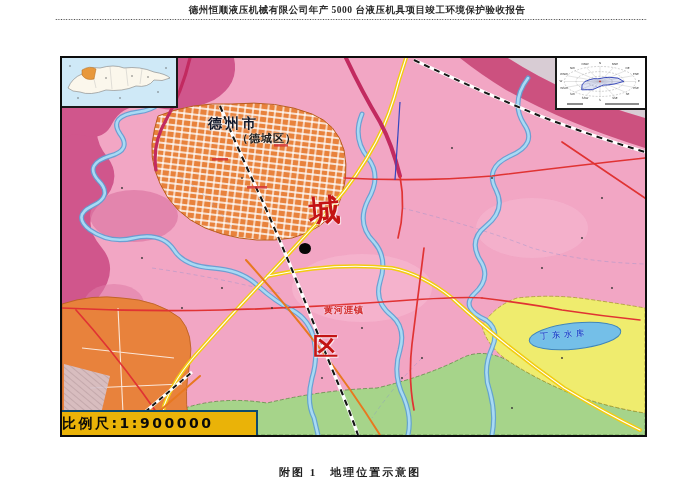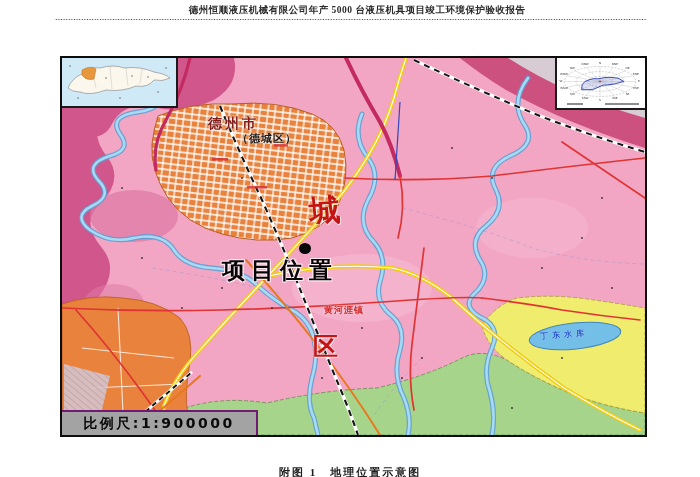--- a/index.html
+++ b/index.html
@@ -26,21 +26,21 @@
     position:absolute;left:0;top:0;width:114px;height:48px;
     background:#cfe9f7;border-right:2px solid #1a1a1a;border-bottom:2px solid #1a1a1a;
     z-index:6;
   }
   .windrose{
     position:absolute;right:0;top:0;width:88px;height:50px;background:#ffffff;
     border-left:2px solid #1a1a1a;border-bottom:2px solid #1a1a1a;z-index:6;
   }
   .lbl{position:absolute;z-index:5;white-space:nowrap;}
   .city-label{
-    left:146px;top:57px;font-size:14px;font-weight:bold;color:#7f1d1d;letter-spacing:3px;
+    left:146px;top:57px;font-size:14px;font-weight:bold;color:#0f172a;letter-spacing:3px;
     text-shadow:0 0 2px rgba(255,255,255,.95),0 0 3px rgba(255,255,255,.8);
   }
   .city-sublabel{
     left:143px;top:73px;font-size:11px;font-weight:bold;color:#1b1b1b;letter-spacing:1px;
     text-shadow:0 0 2px rgba(255,255,255,.95);
     margin-left:32px;
   }
   .bigchar{font-weight:bold;color:#c41414;font-family:"Liberation Serif","DejaVu Serif",serif;
     text-shadow:0 0 2px rgba(255,255,255,.85),1px 1px 0 rgba(255,255,255,.6);}
   .char-cheng{left:247px;top:132px;font-size:31px;transform:rotate(-5deg);}
@@ -57,22 +57,22 @@
   .proj-dot{
     position:absolute;left:237px;top:185px;width:12px;height:11px;border-radius:50%;
     background:#060606;z-index:5;
   }
   .proj-label{
     left:160px;top:197px;font-size:23px;font-weight:bold;color:#050505;letter-spacing:6px;
     font-family:"DejaVu Sans","Liberation Sans",sans-serif;
     text-shadow:1px 1px 0 #ffe9f2,-1px -1px 0 #ffe9f2,1px -1px 0 #ffe9f2,-1px 1px 0 #ffe9f2;
   }
   .scalebox{
-    position:absolute;left:-2px;bottom:-2px;width:194px;height:23px;background:#a3a3a3;
-    border:2px solid #701a75;z-index:7;display:flex;align-items:center;justify-content:center;
+    position:absolute;left:-2px;bottom:-2px;width:194px;height:23px;background:#eab308;
+    border:2px solid #0c4a6e;z-index:7;display:flex;align-items:center;
   }
   .scalebox span{
     font-size:14px;font-weight:bold;color:#0a0a0a;letter-spacing:2.5px;
     font-family:"DejaVu Sans","Liberation Sans",sans-serif;
   }
   .caption{
     position:absolute;top:465px;left:0;right:0;text-align:center;
     font-family:"Liberation Serif","DejaVu Serif",serif;
     font-size:11px;font-weight:bold;color:#1f1f1f;letter-spacing:2px;
   }
@@ -284,20 +284,19 @@
       </div>
   </div>
 
   <div class="lbl city-label">德州市</div>
   <div class="lbl city-sublabel">（德城区）</div>
   <div class="lbl bigchar char-cheng">城</div>
   <div class="lbl bigchar char-qu">区</div>
   <div class="lbl town-label">黄河涯镇</div>
   <div class="lbl reservoir-label">丁东水库</div>
   <div class="proj-dot"></div>
-  <div class="lbl proj-label">项目位置</div>
 
   <div class="scalebox">
     <span>比例尺:1:900000</span>
   </div>
 </div>
 
 <div class="caption">附图 1　地理位置示意图</div>
 
 </body></html>

